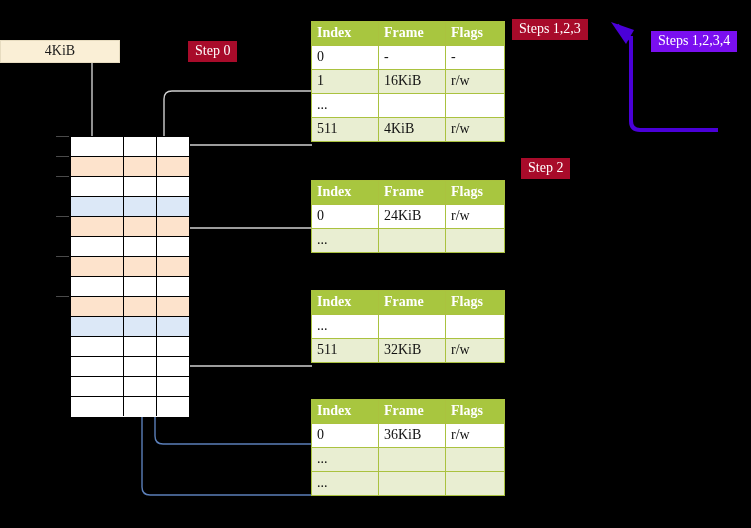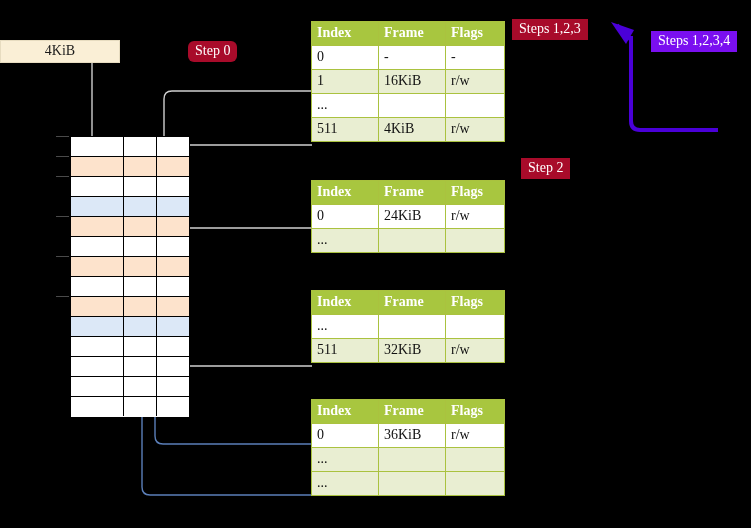--- a/index.html
+++ b/index.html
@@ -126,21 +126,21 @@
 
     <path d="M718,130 L640,130 Q631,130 631,121 L631,36" stroke="#4a00d8" stroke-width="4" fill="none" stroke-linejoin="round"></path>
     <path d="M631,40 L617,25" stroke="#4a00d8" stroke-width="4" fill="none"></path>
     <path d="M611,22 L634,30 L626,44 Z" fill="#4a00d8"></path>
   </svg>
 
   <div class="kib-box" id="kib-box" style="left:0px;top:40px;width:118px;height:21px;">
     <span>4KiB</span>
   </div>
 
-  <div class="pill pill-red" style="left:188px;top:41px;border-radius:6px;">
+  <div class="pill pill-red" style="left:188px;top:41px;">
     <span>Step 0</span>
   </div>
 
   <div class="pill pill-red" style="left:512px;top:19px;">
     <span>Steps 1,2,3</span>
   </div>
 
   <div class="pill pill-purple" style="left:651px;top:31px;">
     <span>Steps 1,2,3,4</span>
   </div>

